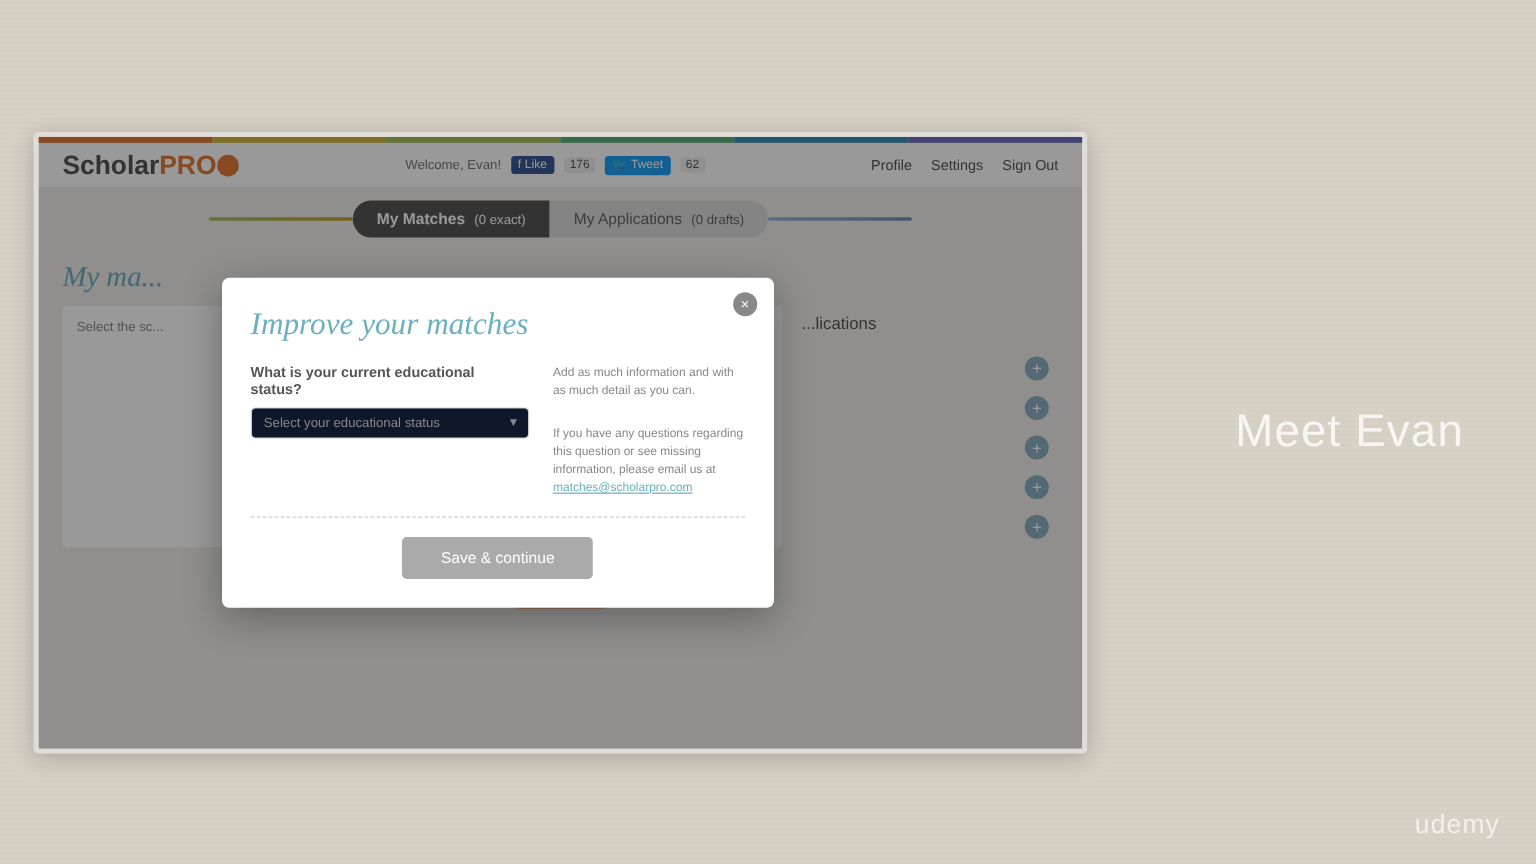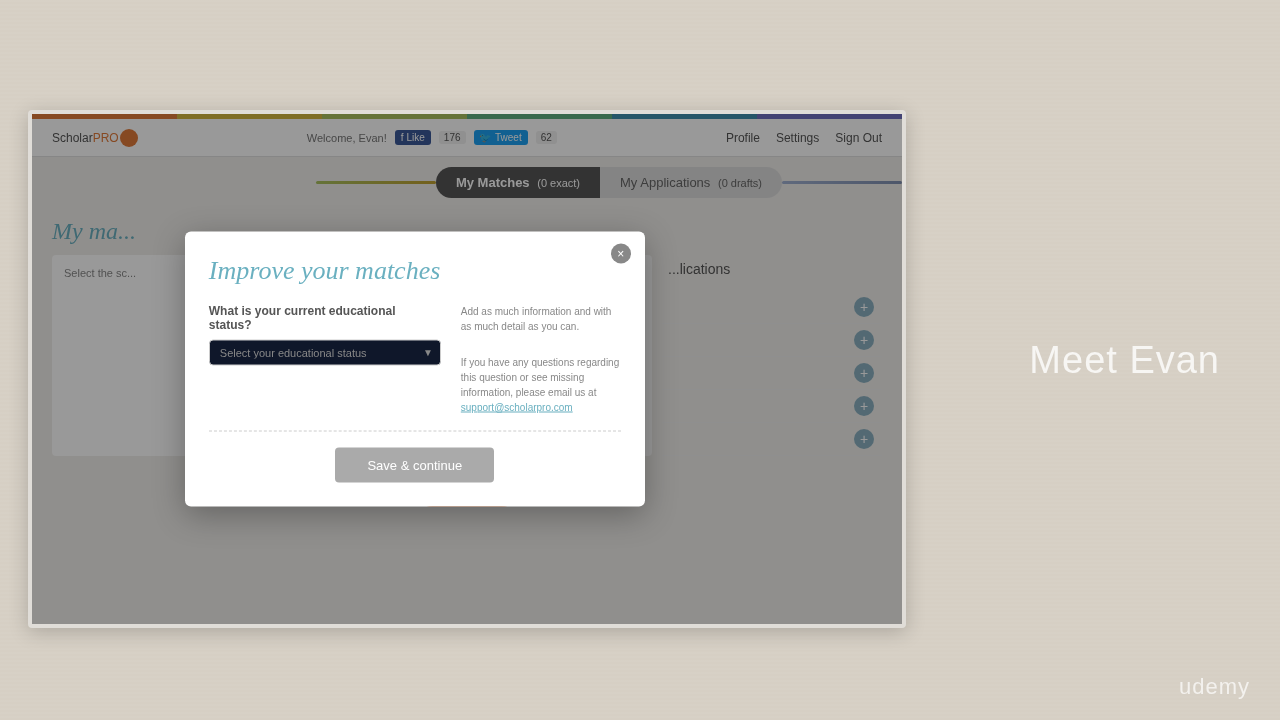--- a/index.html
+++ b/index.html
@@ -45,22 +45,22 @@
       padding: 0 20px;
       border-bottom: 1px solid #e0e0e0;
     }
 
     .logo {
       display: flex;
       align-items: center;
     }
 
     .logo-text {
-      font-size: 12px;
-      font-weight: normal;
+      font-size: 22px;
+      font-weight: bold;
       color: #555;
     }
 
     .logo-text span {
       color: #e07a3a;
     }
 
     .logo-circle {
       width: 18px;
       height: 18px;
@@ -113,21 +113,21 @@
     .nav-right a {
       color: #555;
       text-decoration: none;
       cursor: pointer;
     }
 
     
     .tab-bar {
       display: flex;
       align-items: center;
-      justify-content: flex-end;
+      justify-content: center;
       padding: 10px 0;
       background: #f0eeeb;
       gap: 0;
     }
 
     .tab-line {
       height: 3px;
       width: 120px;
       background: linear-gradient(to right, #a8c060, #c0a030);
       border-radius: 2px;
@@ -506,21 +506,21 @@
             <option value="">Select your educational status</option>
           </select>
           <span class="select-arrow">▼</span>
         </div>
       </div>
 
       <div class="modal-right">
         <p style="margin-bottom:21px;">Add as much information and with as much detail as you can.</p>
         <p>
           <span>If you have any questions regarding this question or see missing information, please email us at</span>
-          <a class="support-link">support@scholarpro.com</a>
+          <a class="support-link">matches@scholarpro.com</a>
         </p>
       </div>
     </div>
 
     <hr class="modal-divider">
 
     <div class="modal-footer">
       <button class="save-btn">Save &amp; continue</button>
     </div>
   </div>

